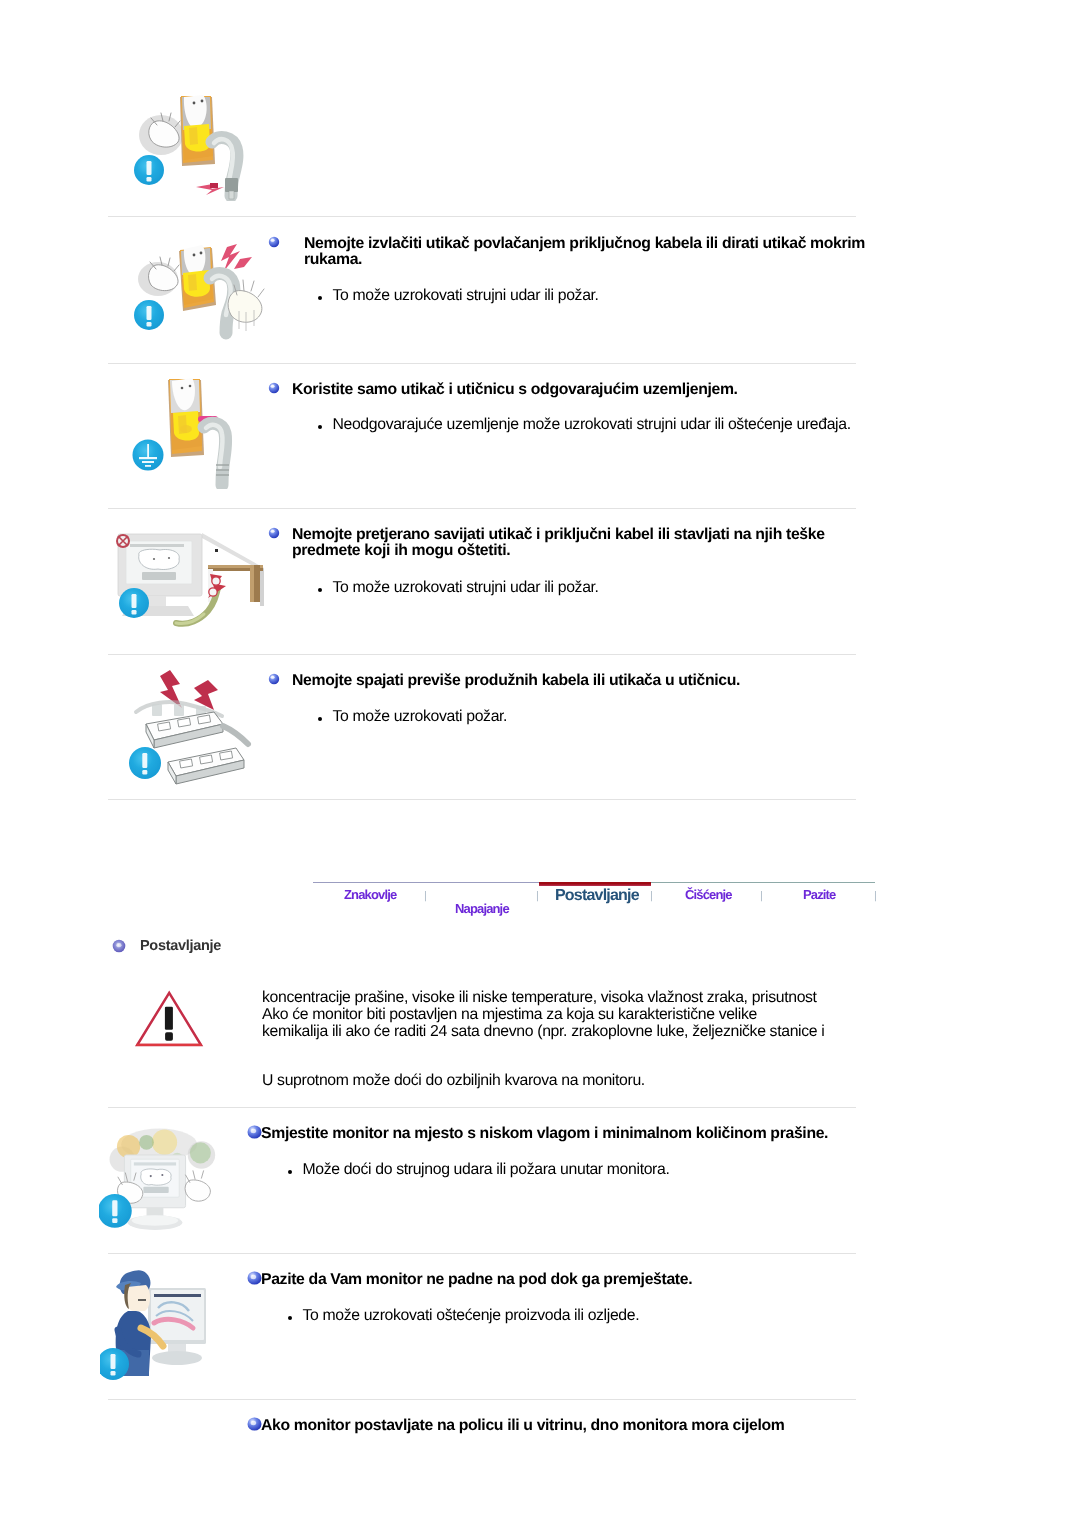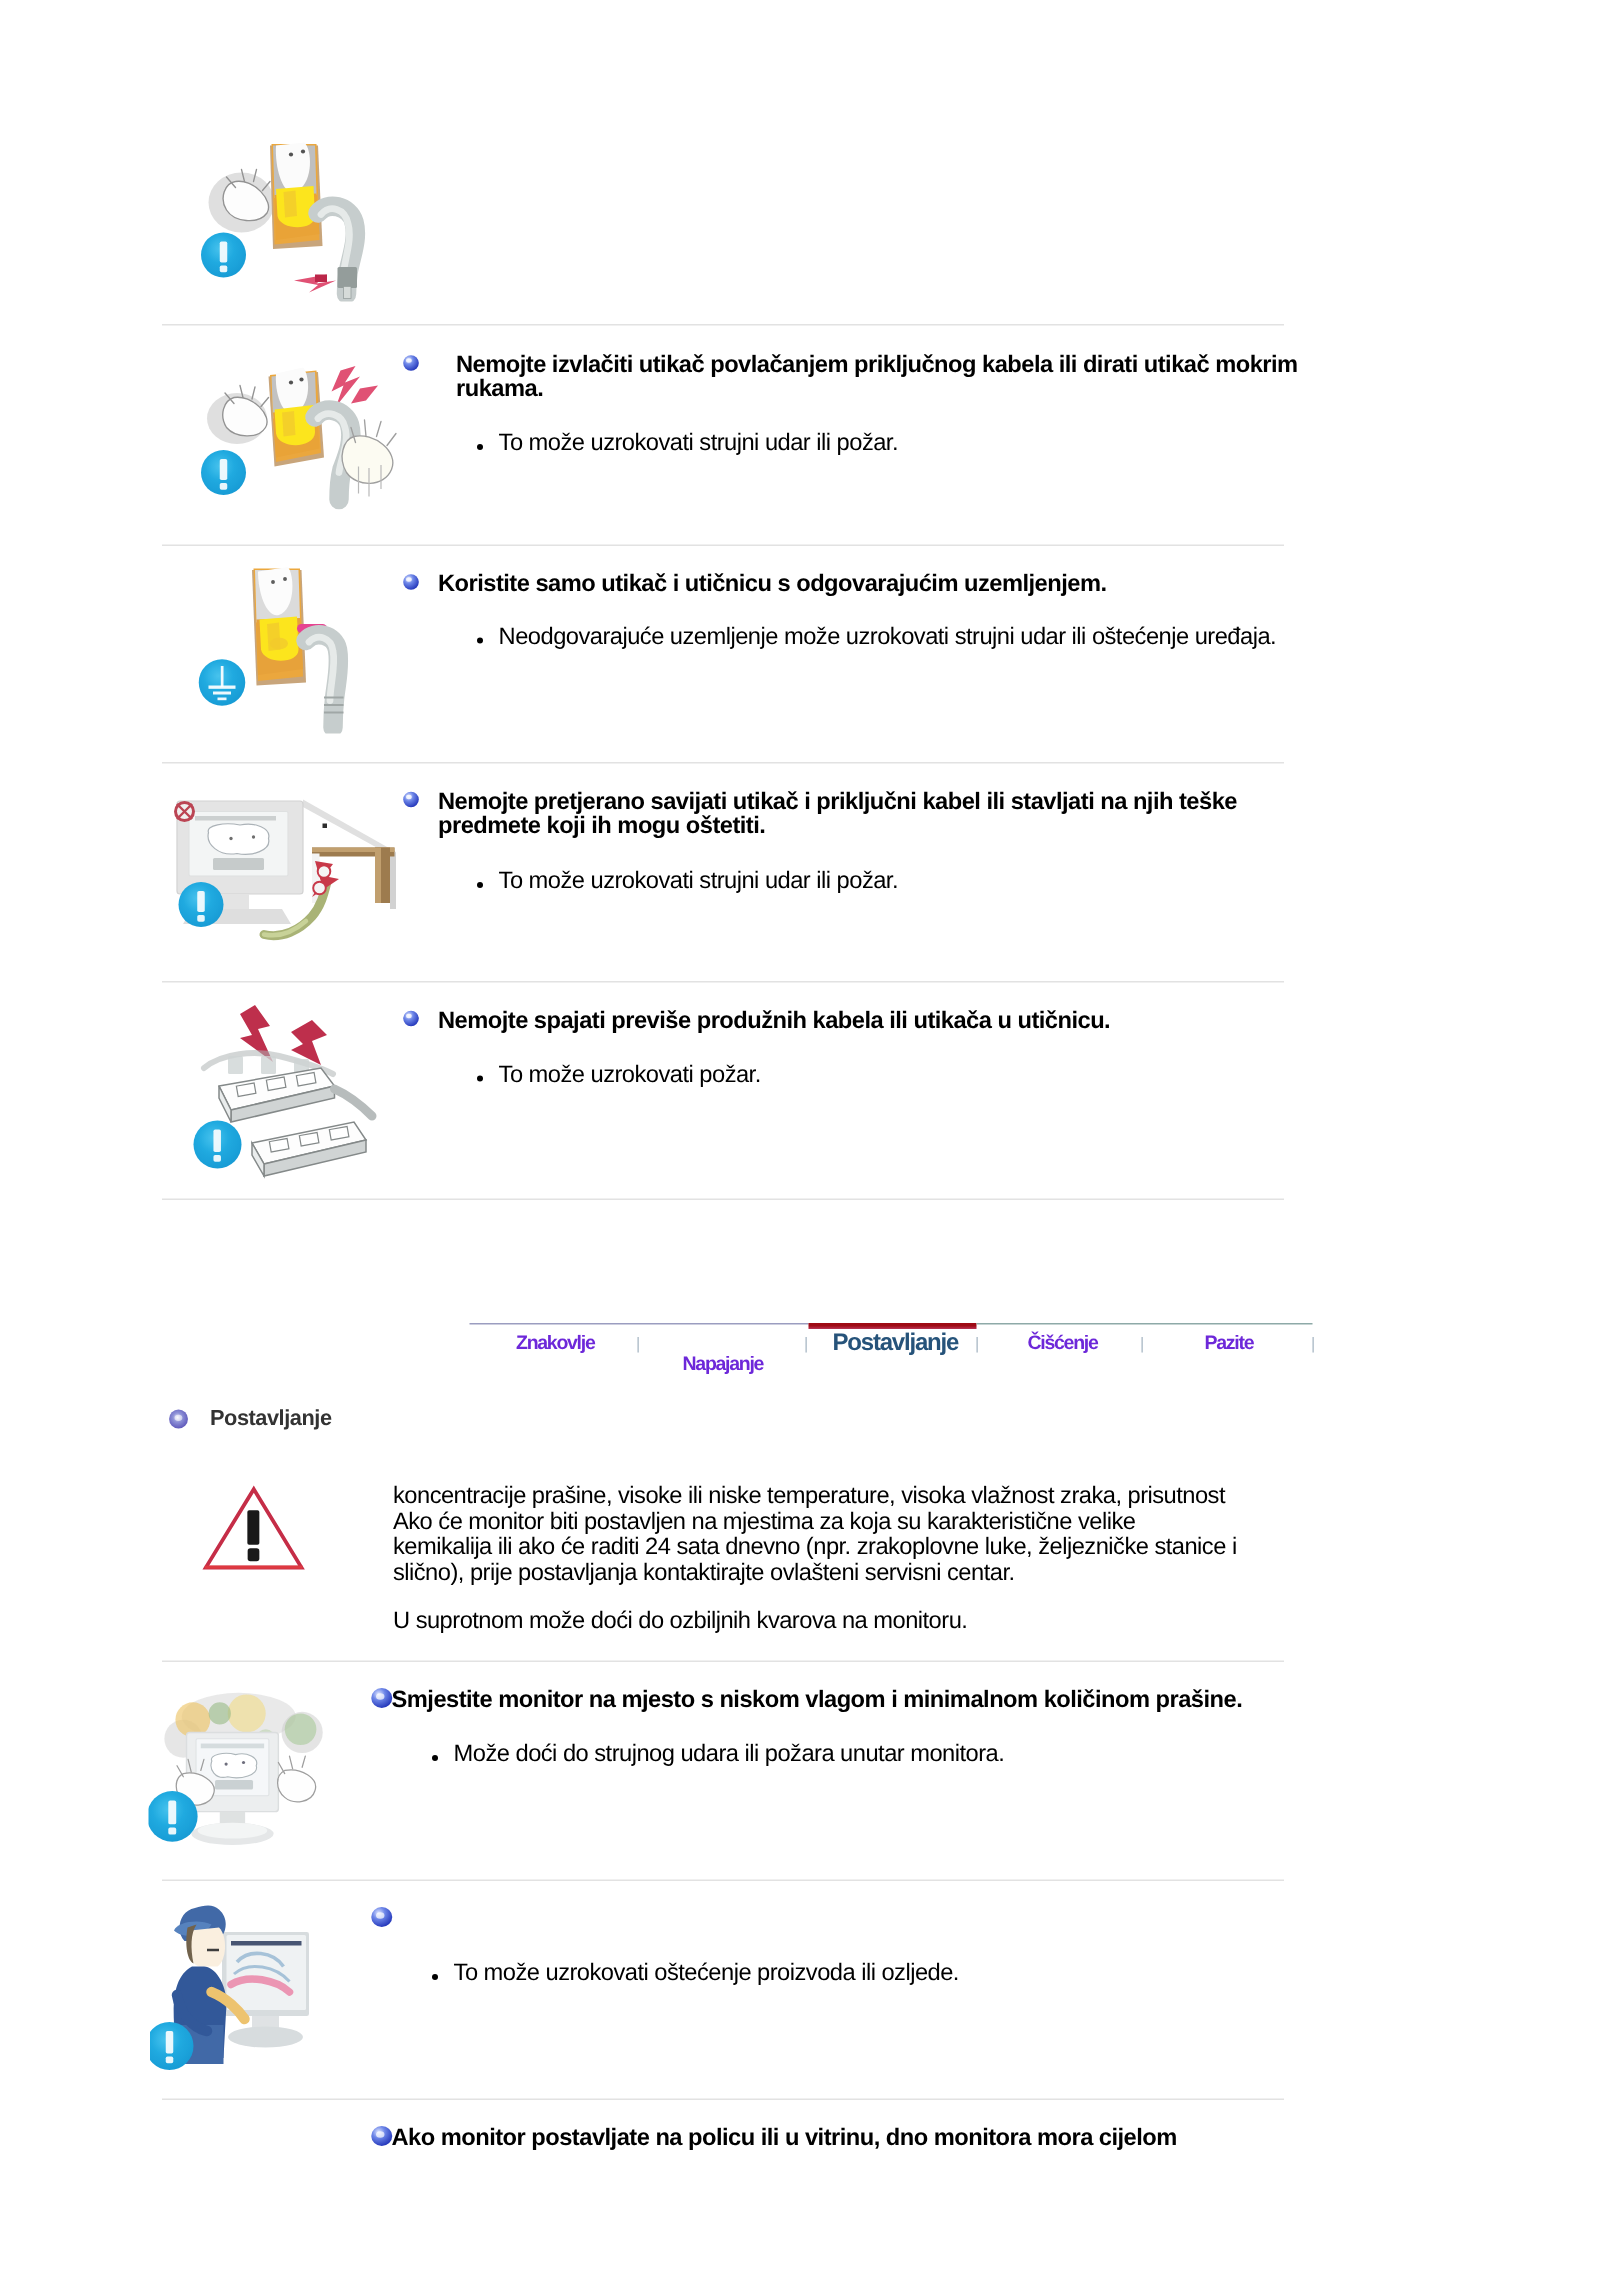--- a/index.html
+++ b/index.html
@@ -344,21 +344,20 @@
       <path d="M36.2 4.8 L68.0 57 L4.2 57 Z" fill="none" stroke="#cd1f3c" stroke-width="2.5" stroke-linejoin="miter"></path>
       <path d="M3.6 56.8 L68.6 56.8" stroke="#e82b35" stroke-width="2.2" stroke-linecap="butt"></path>
       <rect x="31.9" y="18.8" width="8" height="23" rx="1.2" fill="#0d0d0d"></rect>
       <rect x="32.1" y="44.2" width="7.8" height="8.6" rx="1.8" fill="#0d0d0d"></rect>
     </svg>
   </div>
   <div class="para" style="left:262px;top:989px;width:620px;">
     <div>koncentracije prašine, visoke ili niske temperature, visoka vlažnost zraka, prisutnost</div>
     <div>Ako će monitor biti postavljen na mjestima za koja su karakteristične velike</div>
     <div>kemikalija ili ako će raditi 24 sata dnevno (npr. zrakoplovne luke, željezničke stanice i</div>
-    <div>slično), prije postavljanja kontaktirajte ovlašteni servisni centar.</div>
   </div>
   <div class="para" style="left:262px;top:1072px;width:620px;">U suprotnom može doći do ozbiljnih kvarova na monitoru.</div>
 
   <div class="sep" style="top:1107px;"></div>
 
   <div class="illus" style="left:99px;top:1123px;width:132px;height:122px;">
     <svg viewBox="0 0 125 115" width="132" height="122">
       <g>
         <ellipse cx="57" cy="20" rx="36" ry="15" fill="#dcdcdc" opacity="0.65"></ellipse>
         <circle cx="97" cy="30" r="13" fill="#cccccc" opacity="0.55"></circle>
@@ -442,20 +441,21 @@
       </g>
     </svg>
   </div>
 
   <div class="bullet-icon" style="left:247px;top:1271px;width:15px;height:14px;">
     <svg viewBox="0 0 15 14" width="15" height="14">
       <ellipse cx="7.5" cy="7" rx="7" ry="6.6" fill="url(#sphG)"></ellipse>
       <ellipse cx="6.5" cy="6" rx="2.8" ry="2.2" fill="#ffffff" opacity="0.7"></ellipse>
     </svg>
   </div>
+  <div class="heading" style="left:261px;top:1272px;width:600px;">Pazite da Vam monitor ne padne na pod dok ga premještate.</div>
   <div class="bl" style="left:287px;top:1306px;width:560px;">
     <span class="dot"></span>
     <span class="txt">To može uzrokovati oštećenje proizvoda ili ozljede.</span>
   </div>
 
   <div class="sep" style="top:1399px;"></div>
 
   <div class="bullet-icon" style="left:247px;top:1417px;width:15px;height:14px;">
     <svg viewBox="0 0 15 14" width="15" height="14">
       <ellipse cx="7.5" cy="7" rx="7" ry="6.6" fill="url(#sphG)"></ellipse>

